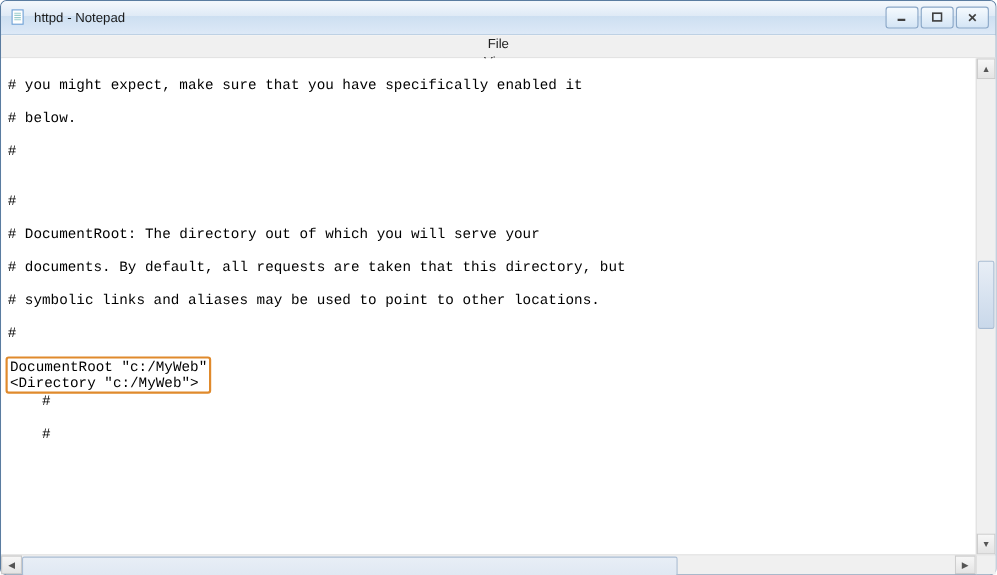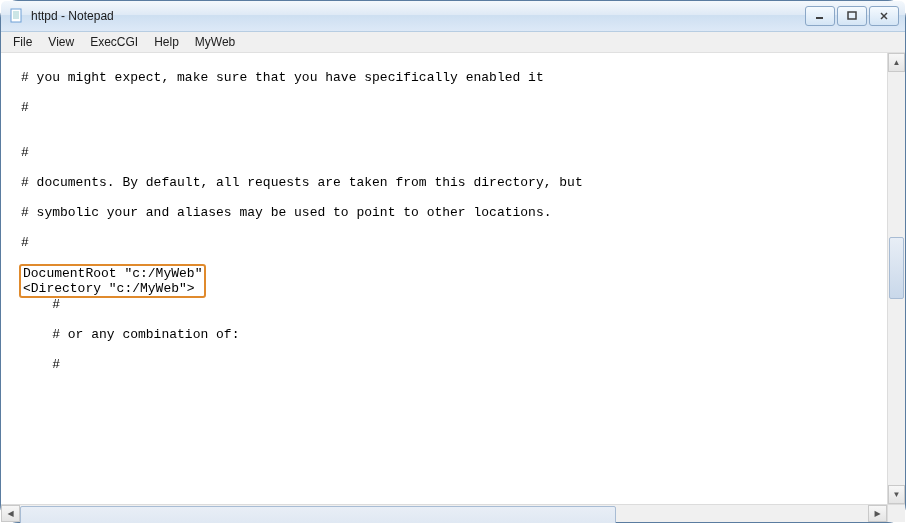--- a/index.html
+++ b/index.html
@@ -9,21 +9,21 @@
     height: 523px;
     overflow: hidden;
     font-family: "Segoe UI", Tahoma, sans-serif;
     background: #fff;
   }
   .window {
     box-sizing: border-box;
     width: 906px;
     height: 523px;
     border: 1px solid #5a7ca0;
-    border-radius: 18px;
+    border-radius: 6px;
     background: #fff;
     display: flex;
     flex-direction: column;
     box-shadow: inset 0 0 0 1px #d9e7f5;
   }
   .titlebar {
     height: 30px;
     background: linear-gradient(to bottom, #f4f8fc 0%, #dfeaf6 45%, #cddff1 46%, #dde9f7 100%);
     border-bottom: 1px solid #b7cde2;
     display: flex;
@@ -64,37 +64,38 @@
   }
   .menubar {
     height: 20px;
     background: #f0f0f0;
     border-bottom: 1px solid #e0e0e0;
     display: flex;
     align-items: center;
     padding: 0 4px;
     font-size: 12px;
     color: #202020;
+    flex-direction: column;
   }
   .menu-item {
     padding: 1px 8px;
   }
   .content-area {
     flex: 1;
     display: flex;
     background: #fff;
     overflow: hidden;
   }
   .text-editor {
     flex: 1;
     font-family: Consolas, "Courier New", monospace;
     font-size: 13px;
     line-height: 15px;
     white-space: pre;
-    padding: 2px 20px;
+    padding: 2px 6px;
     color: #000;
     overflow: hidden;
     position: relative;
   }
   .line.indent1 { padding-left: 4ch; }
   .highlight-box {
     display: inline-block;
     border: 2px solid #e08a2c;
     border-radius: 3px;
     padding: 0 2px;
@@ -185,30 +186,31 @@
     <span class="menu-item">File</span>
     <span class="menu-item">View</span>
     <span class="menu-item">ExecCGI</span>
     <span class="menu-item">Help</span>
     <span class="menu-item">MyWeb</span>
   </div>
 
   <div class="content-area">
     <div class="text-editor">
 <div class="line"># you might expect, make sure that you have specifically enabled it</div>
+<div class="line"># below.</div>
 <div class="line">#</div>
 <div class="line"></div>
 <div class="line">#</div>
-<div class="line"># documents. By default, all requests are taken from this directory, but</div>
-<div class="line"># symbolic your and aliases may be used to point to other locations.</div>
+<div class="line"># DocumentRoot: The directory out of which you will serve your</div>
+<div class="line"># documents. By default, all requests are taken that this directory, but</div>
+<div class="line"># symbolic links and aliases may be used to point to other locations.</div>
 <div class="line">#</div>
 <span class="highlight-box"><span class="line">DocumentRoot "c:/MyWeb"</span>
 <span class="line">&lt;Directory "c:/MyWeb"&gt;</span></span>
 <div class="line indent1">#</div>
-<div class="line indent1"># or any combination of:</div>
 <div class="line indent1">#</div>
 
 
 
 
 
 
 
 
 <div class="line indent1"></div>

